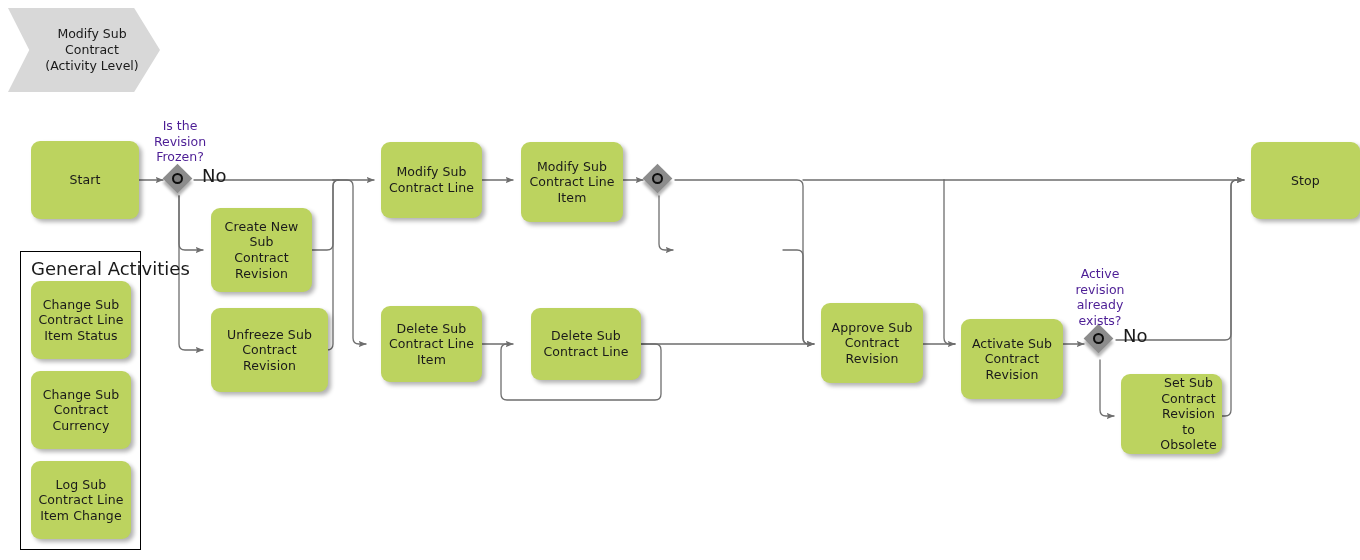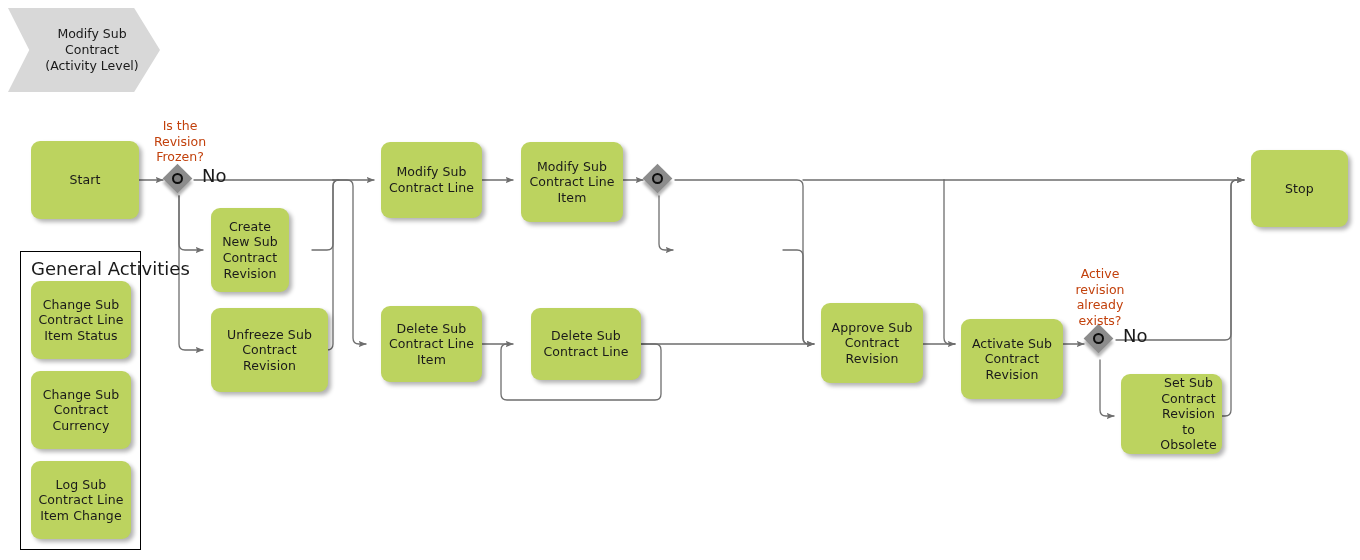--- a/index.html
+++ b/index.html
@@ -88,21 +88,21 @@
 
   .edge-label {
     position: absolute;
     font-size: 18px;
     color: #1a1a1a;
     white-space: nowrap;
   }
   .node-label {
     position: absolute;
     font-size: 12.5px;
-    color: #c2410c;
+    color: #4c1d95;
     text-align: center;
     line-height: 1.25;
     white-space: pre-line;
   }
 
   .group-box {
     position: absolute;
     box-sizing: border-box;
     border: 1.6px solid #000000;
     background: #ffffff;
@@ -177,21 +177,21 @@
   <div class="banner" style="left:8px; top:8px; width:152px; height:84px;">
     <span>Modify Sub
 Contract
 (Activity Level)</span>
   </div>
 
   <div class="node" style="left:31px; top:141px; width:108px; height:78px;">
     <span>Start</span>
   </div>
 
-  <div class="node" style="left:211px; top:208px; width:78px; height:84px;">
+  <div class="node" style="left:211px; top:208px; width:101px; height:84px;">
     <span>Create New Sub
 Contract
 Revision</span>
   </div>
 
   <div class="node" style="left:211px; top:308px; width:117px; height:84px;">
     <span>Unfreeze Sub
 Contract
 Revision</span>
   </div>
@@ -231,21 +231,21 @@
 Revision</span>
   </div>
 
   <div class="node" style="left:1121px; top:374px; width:101px; height:80px;padding-left:40px;">
     <span>Set Sub
 Contract
 Revision to
 Obsolete</span>
   </div>
 
-  <div class="node" style="left:1251px; top:150px; width:97px; height:77px;">
+  <div class="node" style="left:1251px; top:142px; width:109px; height:77px;">
     <span>Stop</span>
   </div>
 
   <div class="gateway" style="left:164px; top:165px;">
     <div class="diamond"></div>
     <div class="ring"></div>
   </div>
   <div class="node-label" style="left:140px; top:118px; width:80px;">Is the
 Revision
 Frozen?</div>

